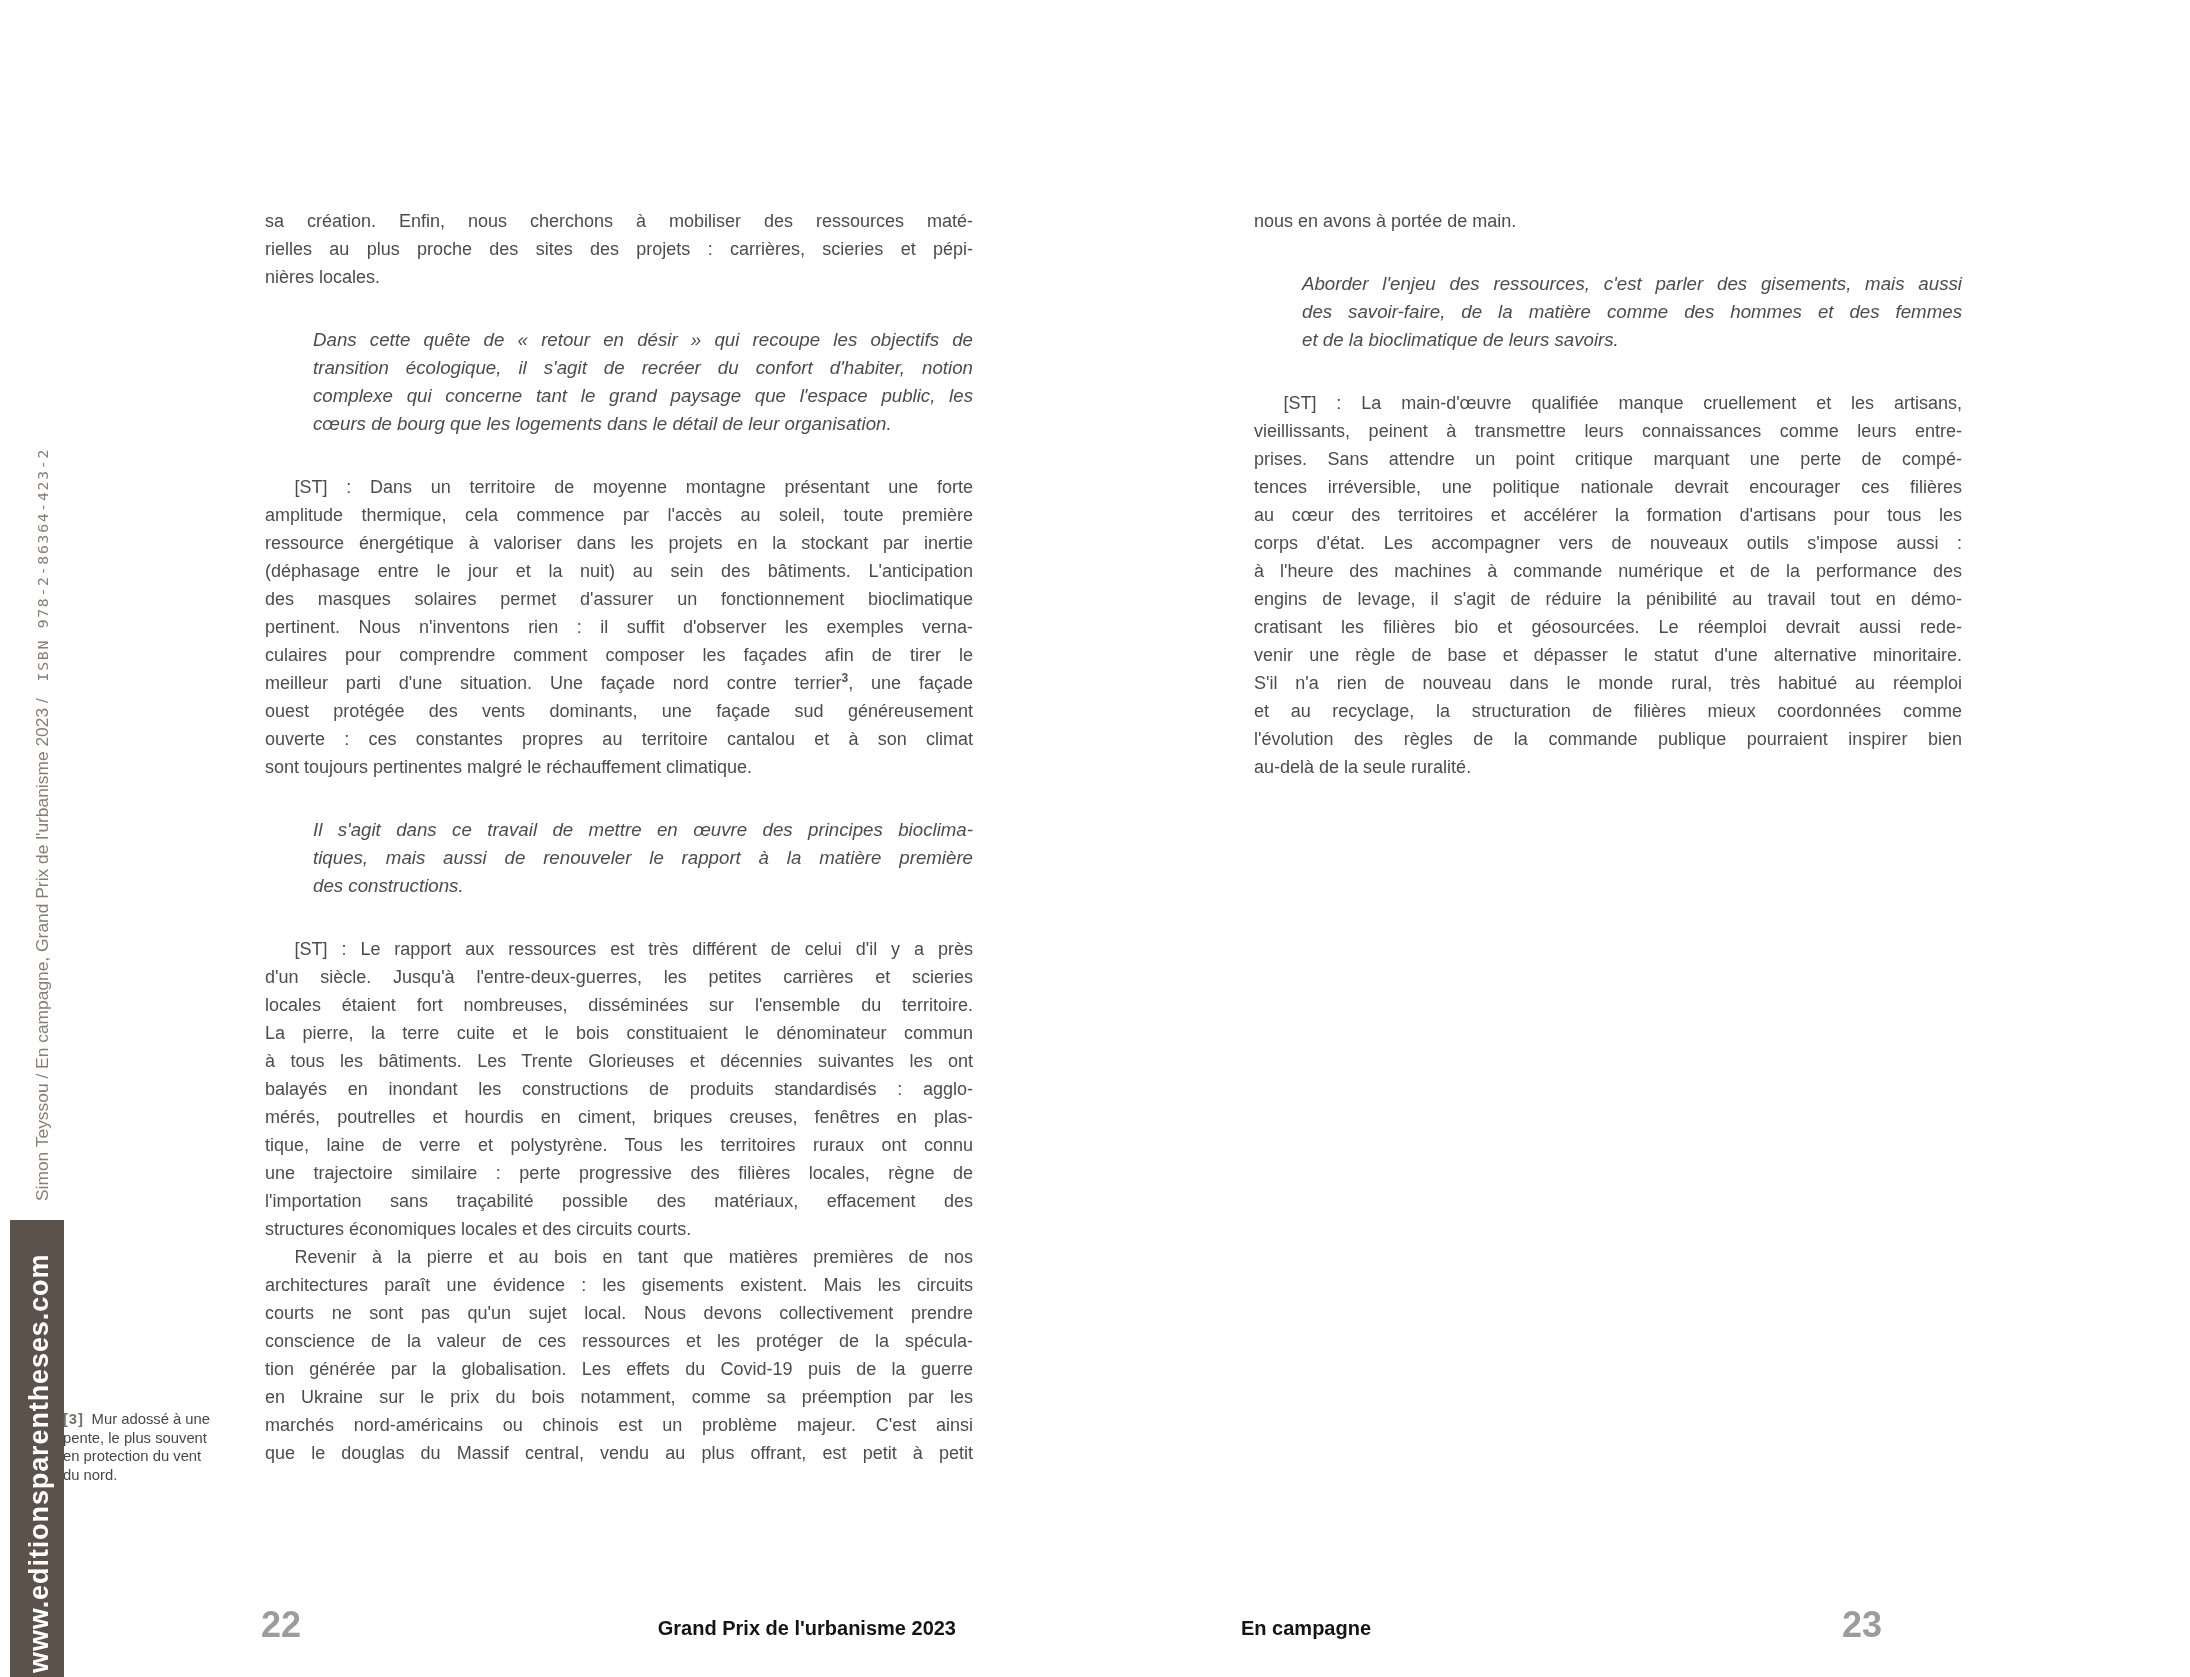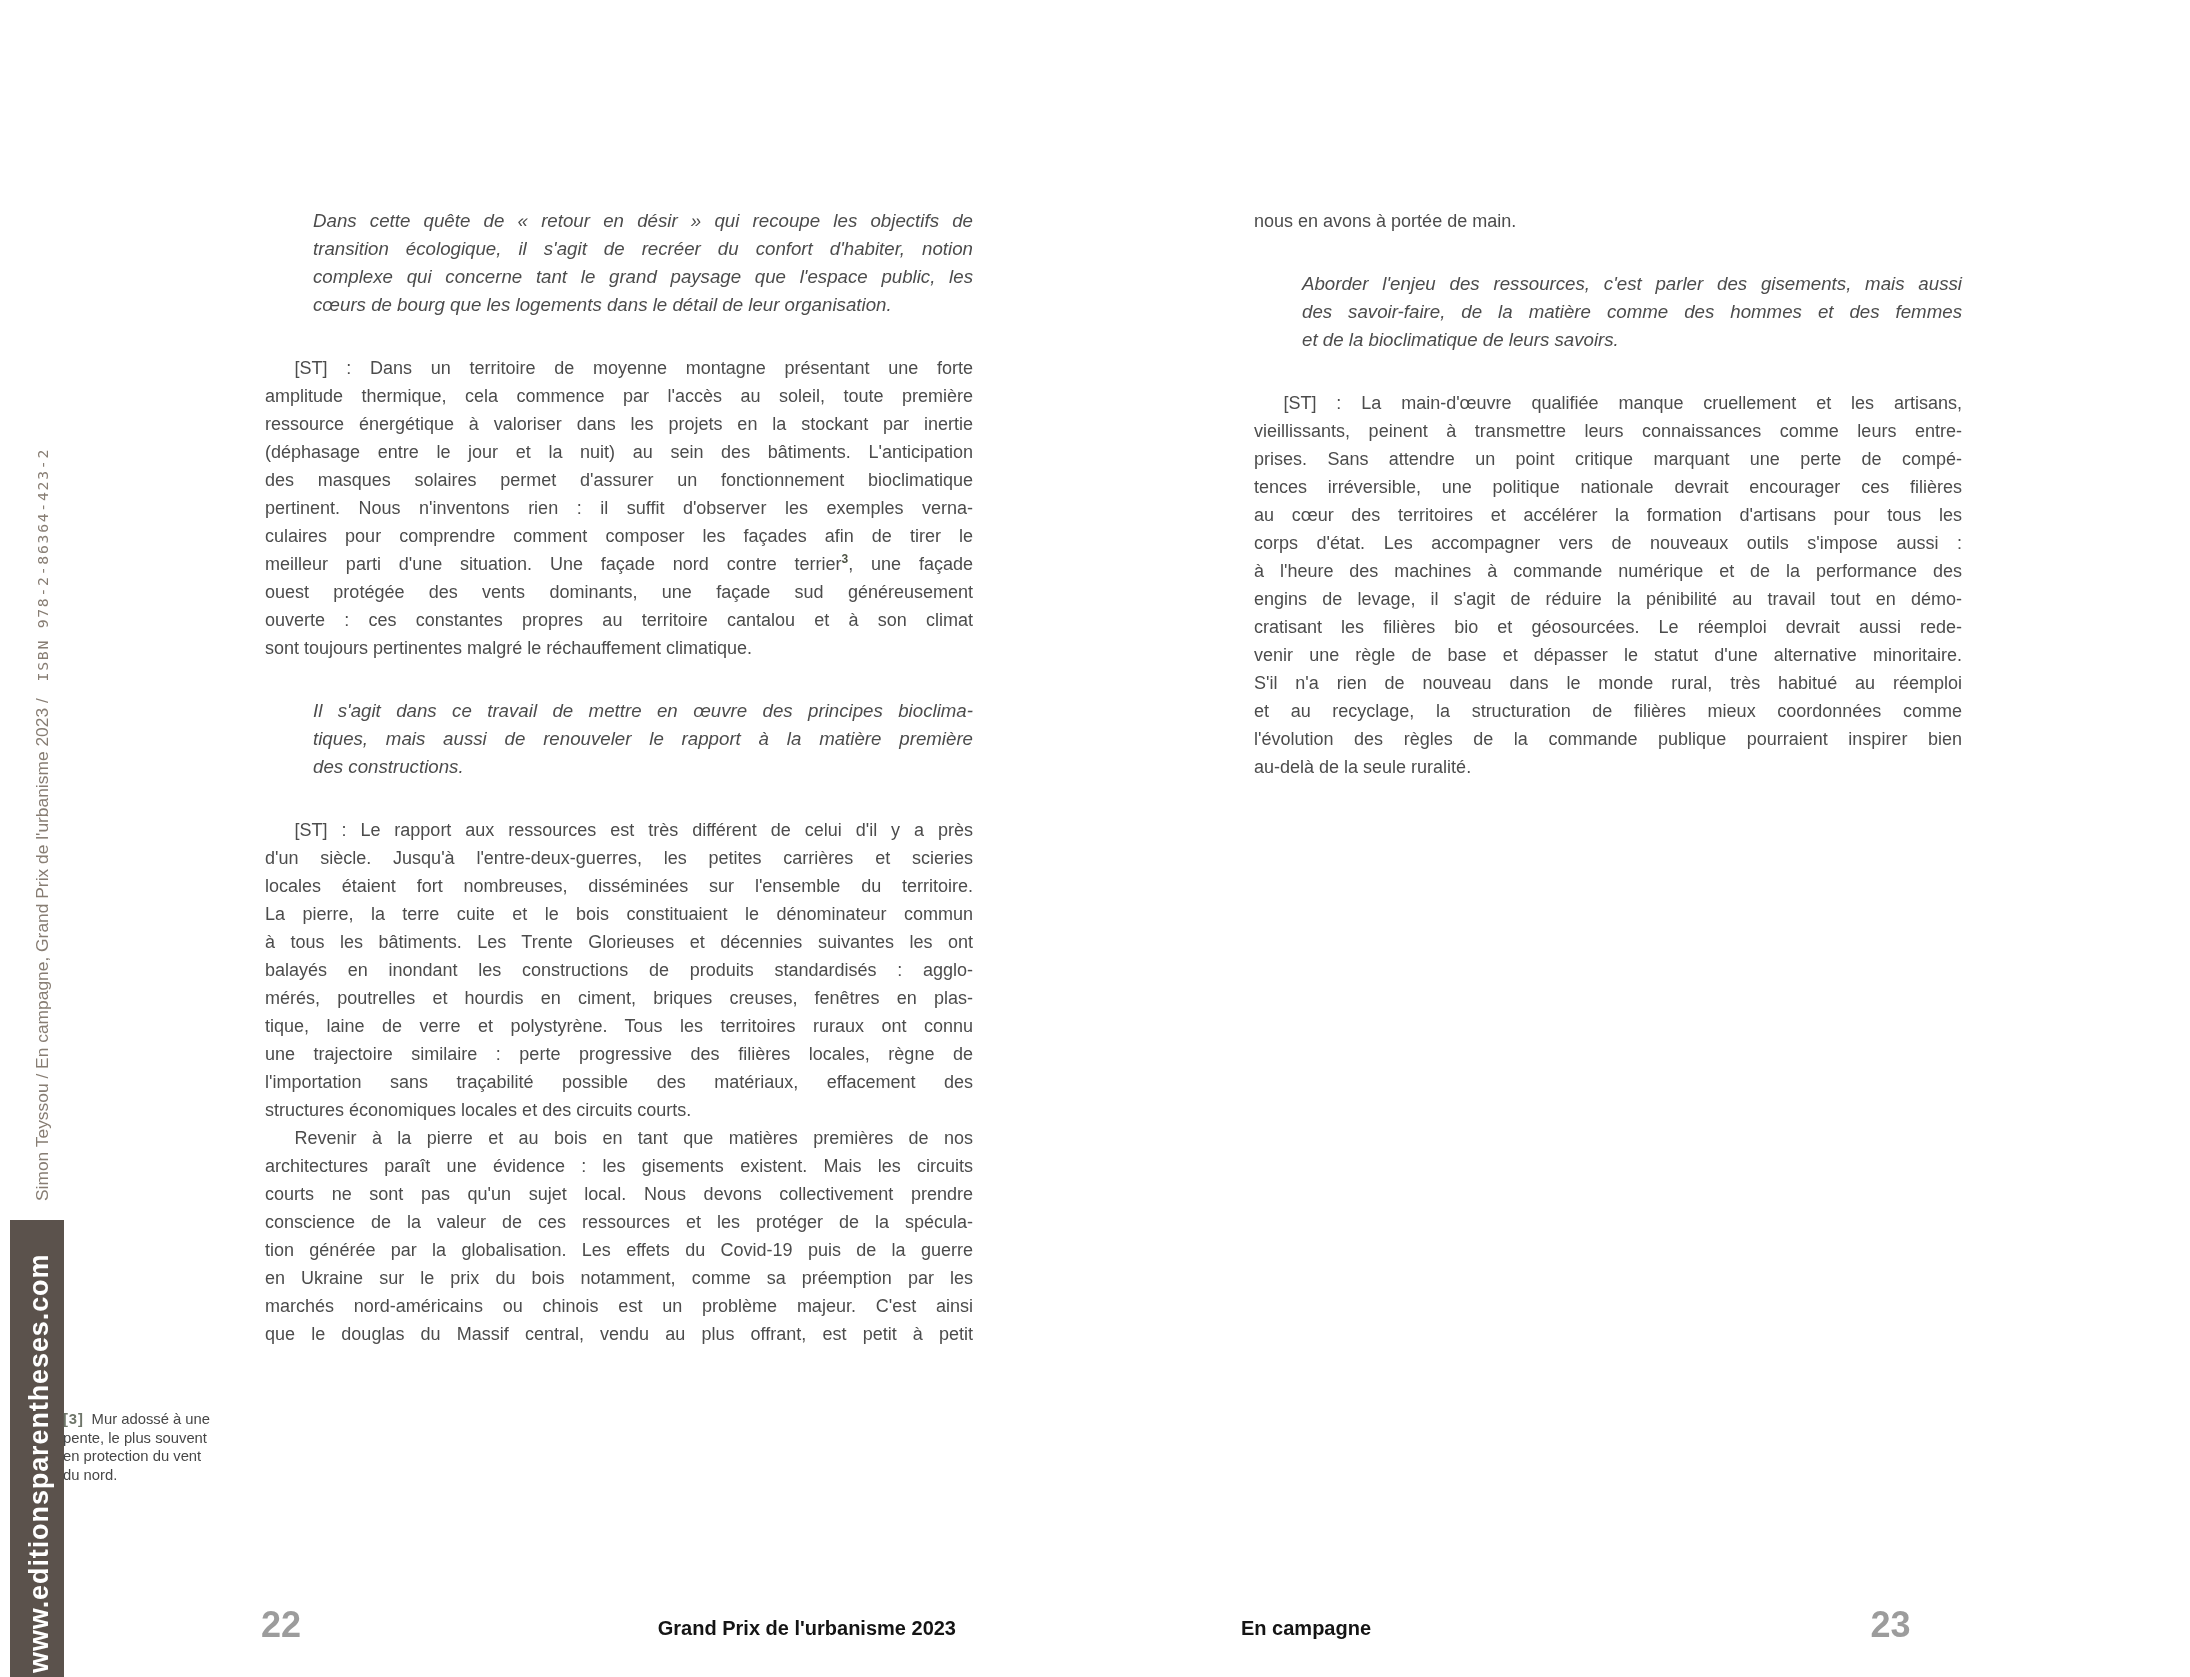--- a/index.html
+++ b/index.html
@@ -104,21 +104,21 @@
   
   .page-number {
     position: absolute;
     top: 1607px;
     font-size: 36px;
     font-weight: bold;
     color: #9c9c9c;
     line-height: 1;
   }
   #page-number-left  { left: 261px; }
-  #page-number-right { left: 1842px; width: 97px; text-align: center; }
+  #page-number-right { left: 1842px; width: 97px; text-align: left; }
 
   .footer-title {
     position: absolute;
     top: 1617px;
     font-size: 20px;
     font-weight: bold;
     color: #141414;
     line-height: 1.1;
   }
   #footer-title-left  { left: 608px; width: 348px; text-align: right; }
@@ -136,20 +136,25 @@
 <div id="publisher-bar-text">www.editionsparentheses.com</div>
 
 <div id="footnote">
     <div class="fline"><span class="fn-marker">[3]</span>Mur adossé à une</div>
     <div class="fline">pente, le plus souvent</div>
     <div class="fline">en protection du vent</div>
     <div class="fline">du nord.</div>
   </div>
 
 <div id="left-column" class="column">
+    <div class="block body">
+      <div class="line">sa création. Enfin, nous cherchons à mobiliser des ressources maté-</div>
+      <div class="line">rielles au plus proche des sites des projets : carrières, scieries et pépi-</div>
+      <div class="line lastline">nières locales.</div>
+    </div>
     <div class="block quote">
       <div class="line">Dans cette quête de « retour en désir » qui recoupe les objectifs de</div>
       <div class="line">transition écologique, il s'agit de recréer du confort d'habiter, notion</div>
       <div class="line">complexe qui concerne tant le grand paysage que l'espace public, les</div>
       <div class="line lastline">cœurs de bourg que les logements dans le détail de leur organisation.</div>
     </div>
     <div class="block body">
       <div class="line first-indent">[ST] : Dans un territoire de moyenne montagne présentant une forte</div>
       <div class="line">amplitude thermique, cela commence par l'accès au soleil, toute première</div>
       <div class="line">ressource énergétique à valoriser dans les projets en la stockant par inertie</div>

